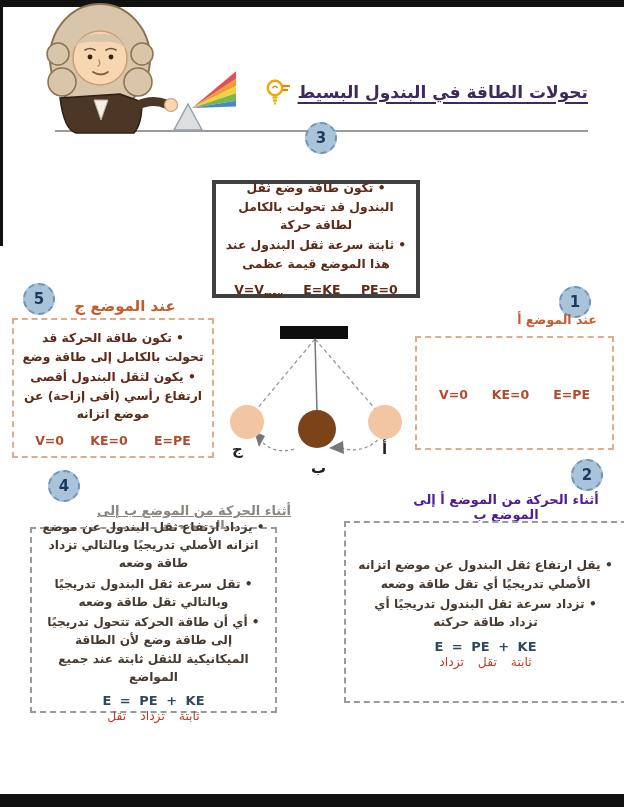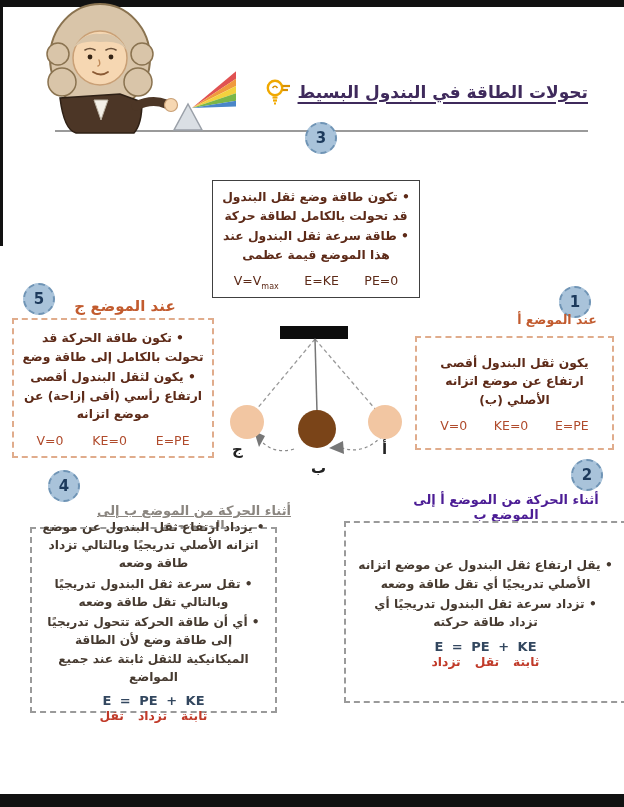--- a/index.html
+++ b/index.html
@@ -32,38 +32,38 @@
   .h3{left:212px;top:154px;width:260px;font-size:13.5px;color:#9a4631;}
   .h5{left:55px;top:297px;width:140px;font-size:15px;color:#c25b2e;}
   .h1{left:497px;top:312px;width:120px;font-size:12.5px;color:#c25b2e;}
   .h4{left:88px;top:503px;width:212px;font-size:13px;color:#8b8680;text-decoration:underline;}
   .h2{left:400px;top:492px;width:212px;font-size:13px;color:#4c1d95;}
 
   
   .box{position:absolute;box-sizing:border-box;background:#fff;direction:rtl;
        display:flex;flex-direction:column;justify-content:center;}
   .box .bullet{margin:1px 0;text-align:center;font-weight:700;line-height:1.5;}
-  .box-solid{left:212px;top:180px;width:208px;height:118px;border:1px solid #404040;
+  .box-solid{left:212px;top:180px;width:208px;height:118px;border:4px solid #404040;
              padding:5px 8px;color:#5d2a18;font-size:12.3px;}
   .box-salmon{border:2px dashed #e0ac8c;color:#5d2a18;}
   .box-s5{left:12px;top:318px;width:202px;height:140px;padding:4px 8px;font-size:12.3px;}
   .box-s1{left:415px;top:336px;width:199px;height:114px;padding:4px 10px;font-size:12.3px;gap:6px;}
   .box-gray{border:2px dashed #9a9a9a;color:#463a30;}
   .box-s4{left:30px;top:527px;width:247px;height:186px;padding:5px 10px;font-size:12.2px;}
   .box-s2{left:344px;top:521px;width:283px;height:182px;padding:5px 12px;font-size:12.2px;}
 
   .formula-row{direction:ltr;display:flex;justify-content:space-around;align-items:baseline;
-               margin-top:8px;font-weight:400;}
+               margin-top:8px;font-weight:700;}
   .box-solid .formula-row{color:#5d2a18;font-size:12.5px;}
   .box-salmon .formula-row{color:#b04b2c;font-size:12.5px;}
   .formula-row sub{font-size:8px;}
   .formula-mid{direction:ltr;text-align:center;margin-top:6px;color:#33475f;
                font-weight:700;font-size:13px;word-spacing:4px;}
   .labels-row{direction:ltr;display:flex;justify-content:center;gap:14px;
-              color:#c13b2a;font-weight:700;font-size:12.3px;margin-top:1px;}
+              color:#c13b2a;font-weight:400;font-size:12.3px;margin-top:1px;}
 
   
   .pendulum{position:absolute;left:224px;top:318px;width:185px;height:157px;}
 
   
   .avatar{position:absolute;left:24px;top:2px;width:212px;height:132px;z-index:3;}
 </style>
 </head>
 <body>
 
@@ -135,40 +135,39 @@
       <span>2</span>
     </div>
 
   <div class="sec-heading h5">عند الموضع ج</div>
   <div class="sec-heading h1">عند الموضع أ</div>
   <div class="sec-heading h4">أثناء الحركة من الموضع ب إلى الموضع ج</div>
   <div class="sec-heading h2">أثناء الحركة من الموضع أ إلى الموضع ب</div>
 
   <div class="box box-solid">
     <div class="bullet">• تكون طاقة وضع ثقل البندول قد تحولت بالكامل لطاقة حركة</div>
-    <div class="bullet">• طاقة سرعة ثقل البندول عند هذا الموضع قيمة عظمى</div>
+    <div class="bullet">• ثابتة سرعة ثقل البندول عند هذا الموضع قيمة عظمى</div>
     <div class="formula-row">
       <span><span>V=V</span><sub>max</sub></span>
       <span>E=KE</span>
       <span>PE=0</span>
     </div>
   </div>
 
   <div class="box box-salmon box-s5">
     <div class="bullet">• تكون طاقة الحركة قد تحولت بالكامل إلى طاقة وضع</div>
     <div class="bullet">• يكون لثقل البندول أقصى ارتفاع رأسي (أقى إزاحة) عن موضع اتزانه</div>
     <div class="formula-row">
       <span>V=0</span>
       <span>KE=0</span>
       <span>E=PE</span>
     </div>
   </div>
 
   <div class="box box-salmon box-s1">
-    <div class="bullet">يكون ثقل البندول أقصى ارتفاع عن موضع اتزانه الأصلي (ب)</div>
     <div class="formula-row" style="margin-top:2px;">
       <span>V=0</span>
       <span>KE=0</span>
       <span>E=PE</span>
     </div>
   </div>
 
   <svg class="pendulum" viewBox="0 0 185 157">
     <rect x="56" y="8" width="68" height="13" fill="#0d0d0d"></rect>
     <line x1="91" y1="21" x2="32" y2="92" stroke="#999" stroke-width="1.3" stroke-dasharray="4 3"></line>

